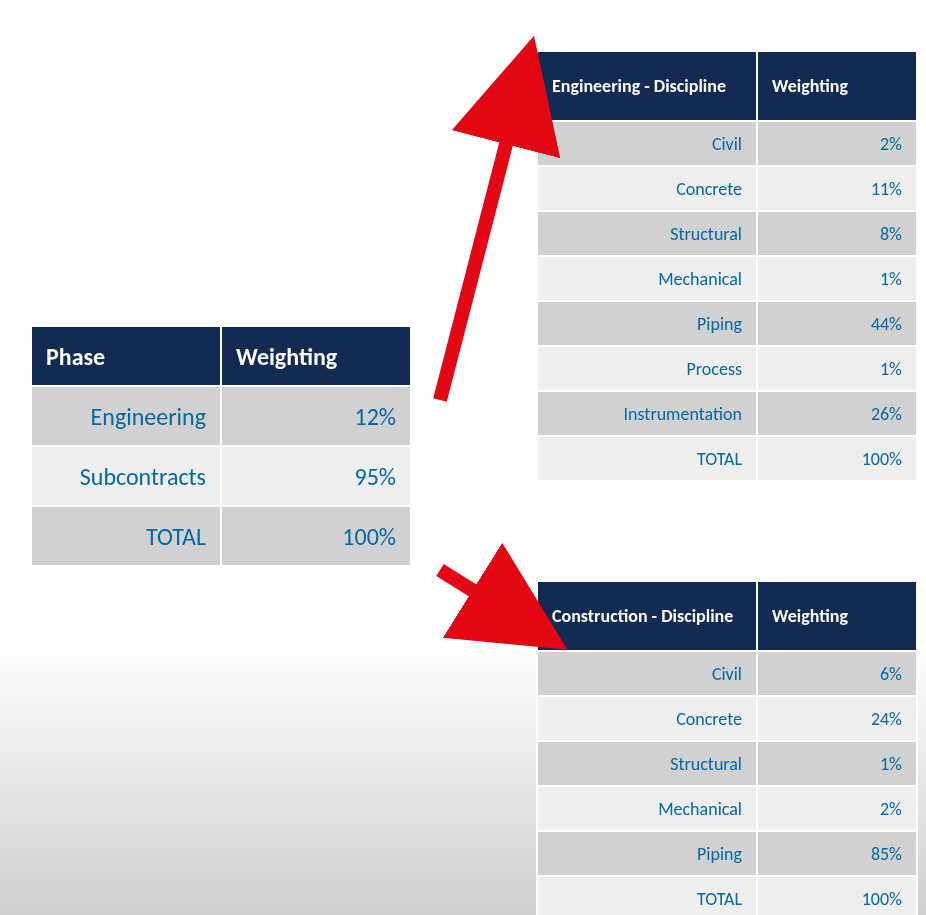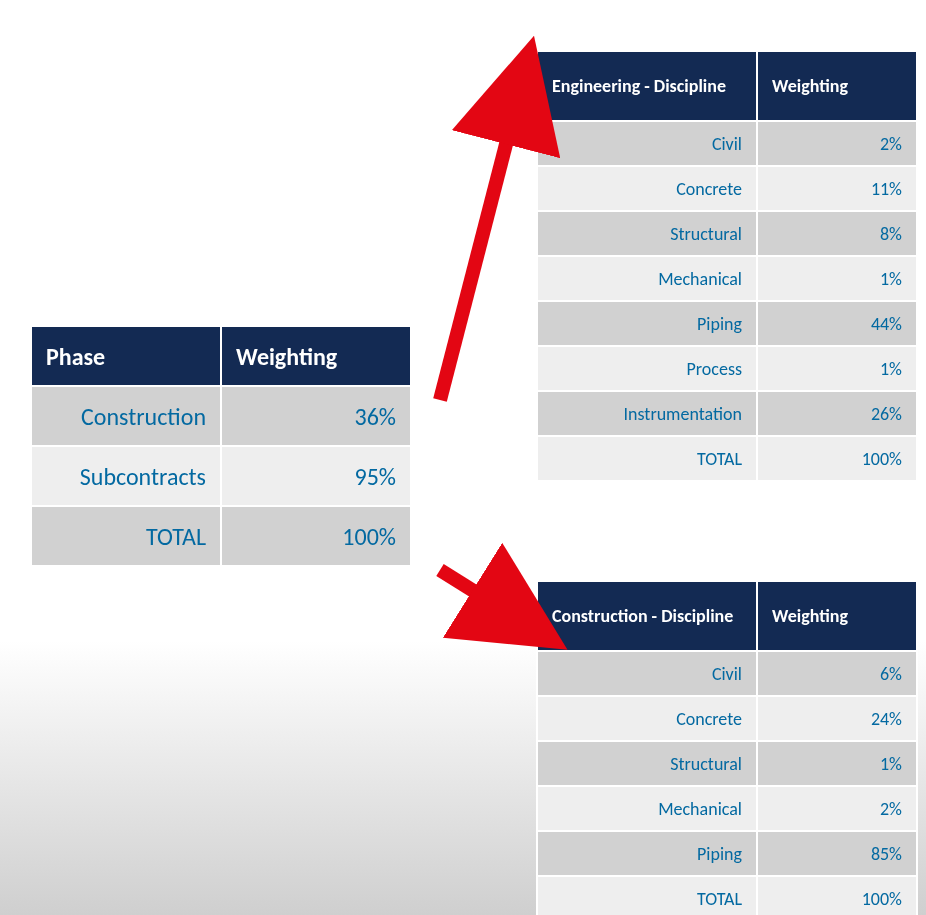--- a/index.html
+++ b/index.html
@@ -70,22 +70,22 @@
 
 <table class="tbl" id="phase-table">
   <thead>
     <tr>
       <th>Phase</th>
       <th>Weighting</th>
     </tr>
   </thead>
   <tbody>
     <tr>
-        <td>Construction</td>
-        <td>36%</td>
+        <td>Engineering</td>
+        <td>12%</td>
       </tr>
     <tr>
         <td>Subcontracts</td>
         <td>95%</td>
       </tr>
     <tr>
         <td>TOTAL</td>
         <td>100%</td>
       </tr>
   </tbody>

